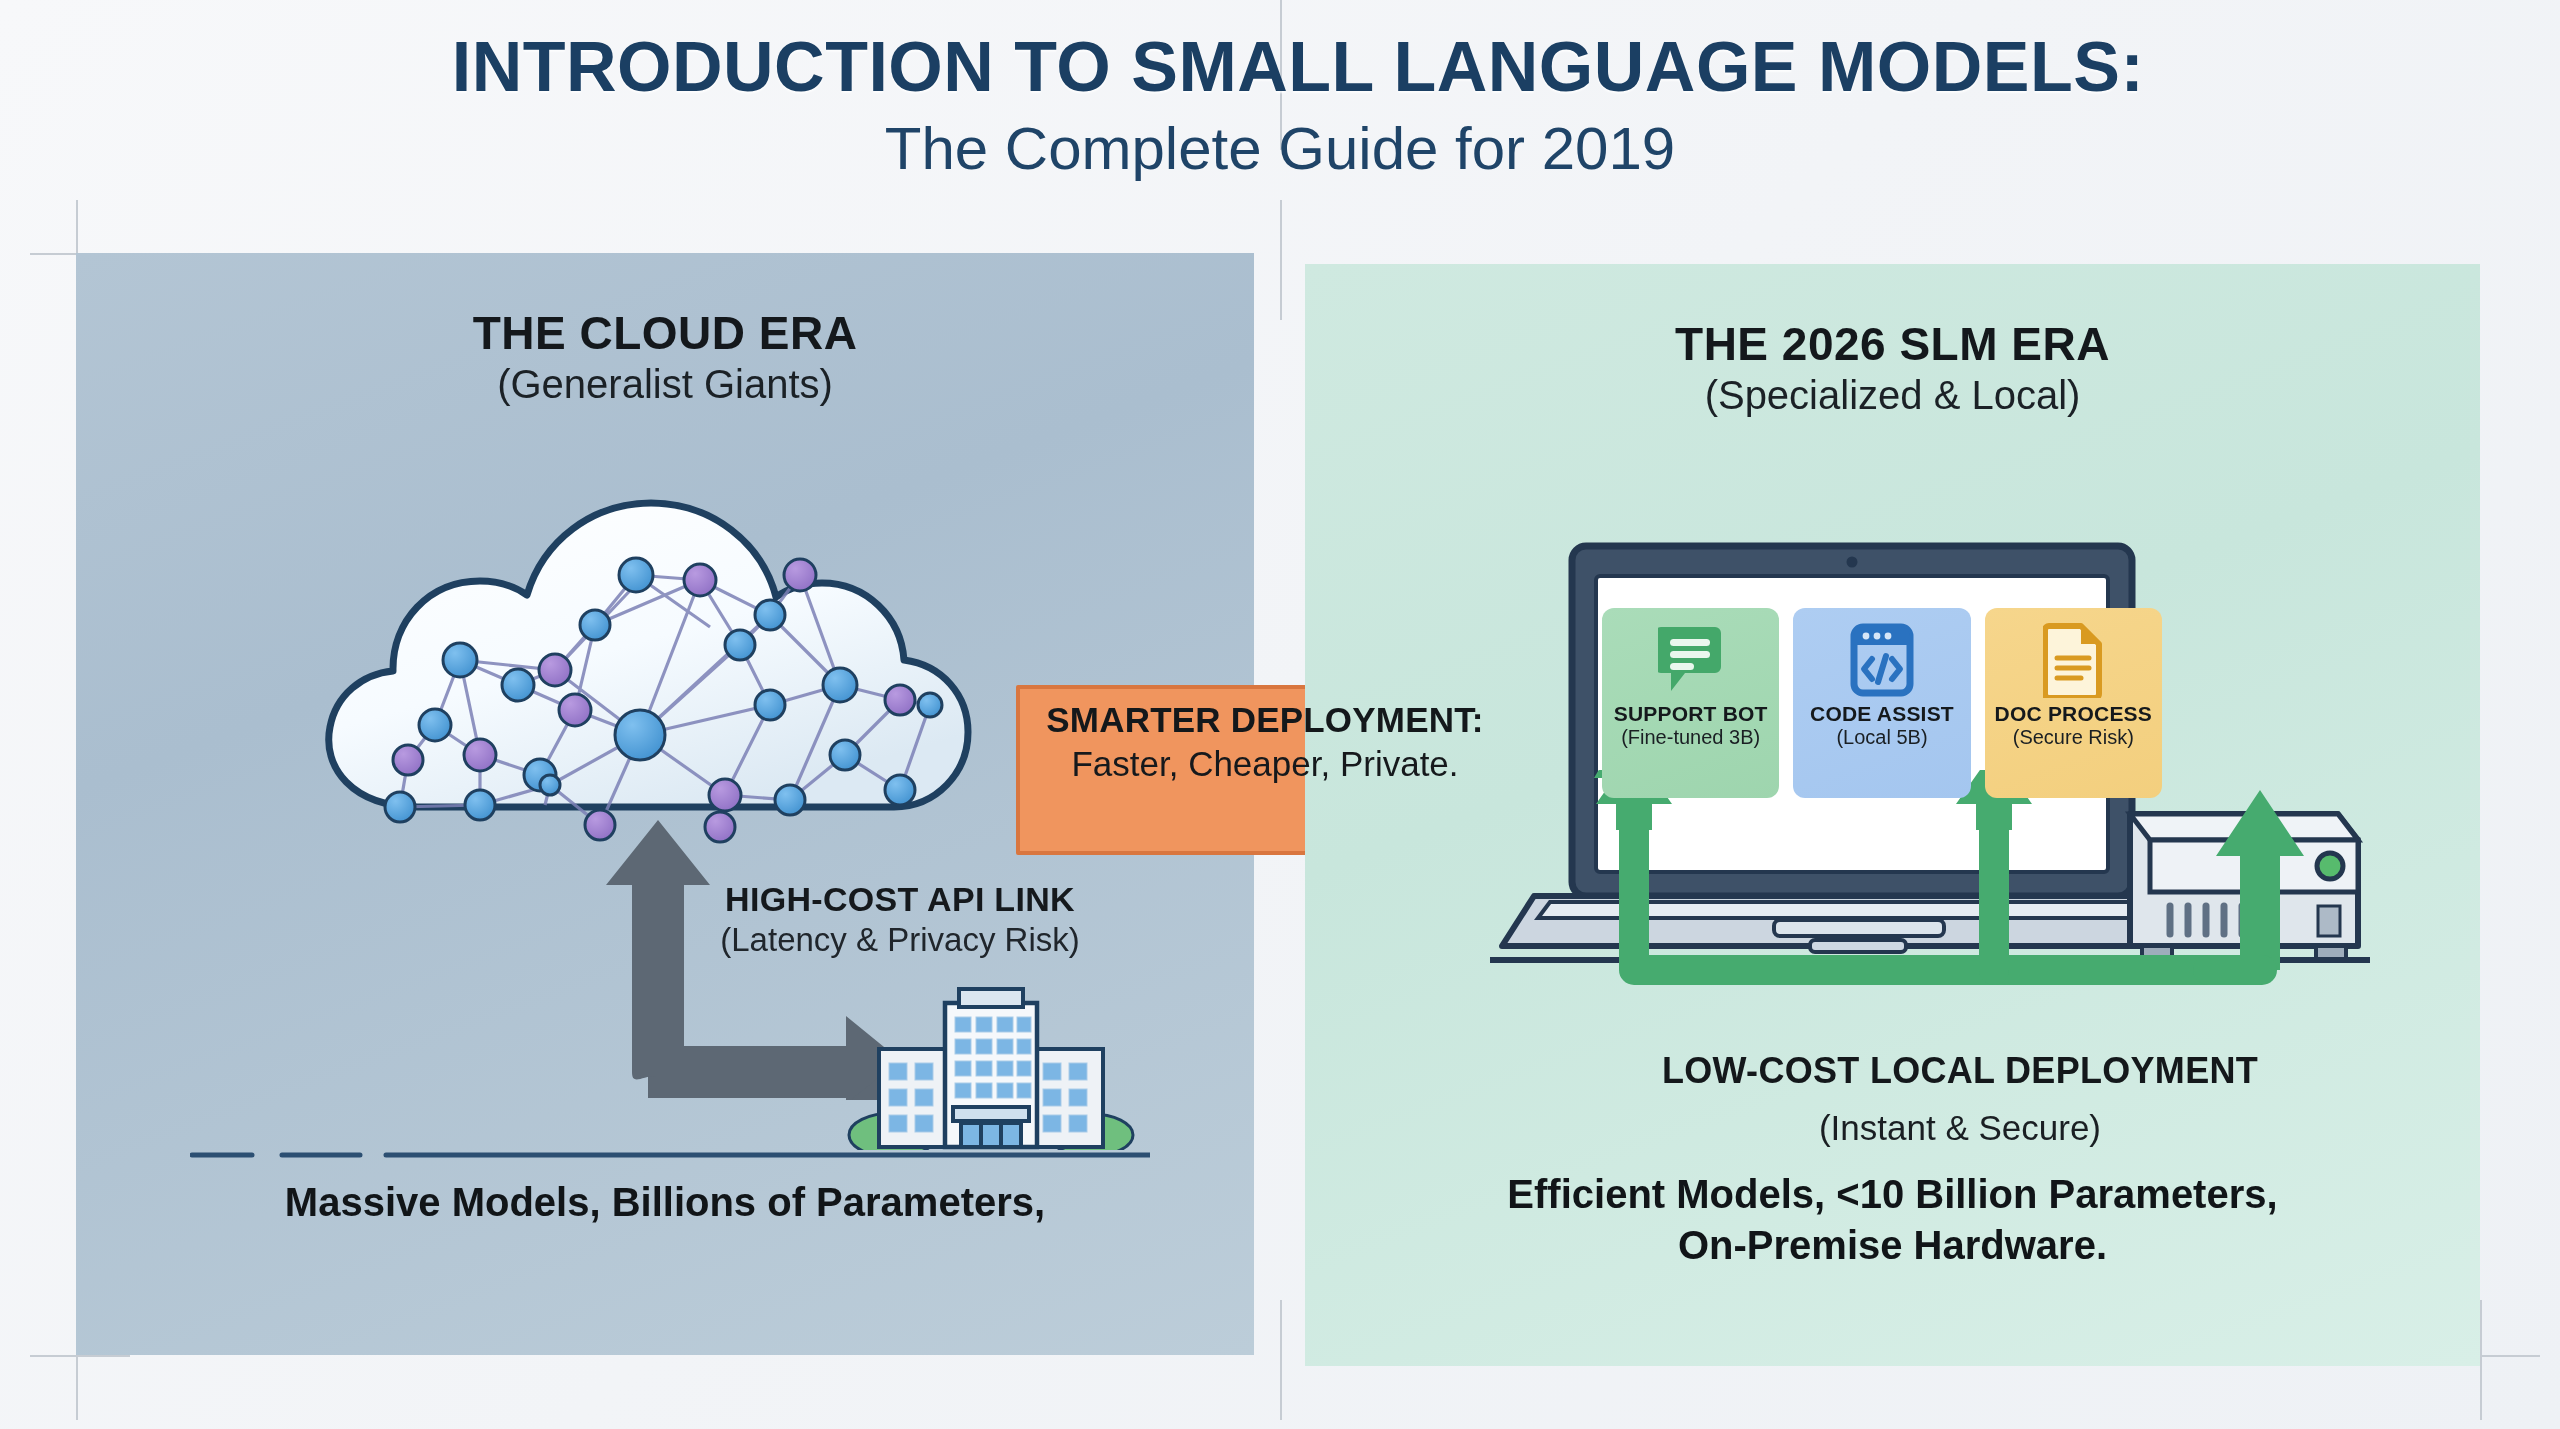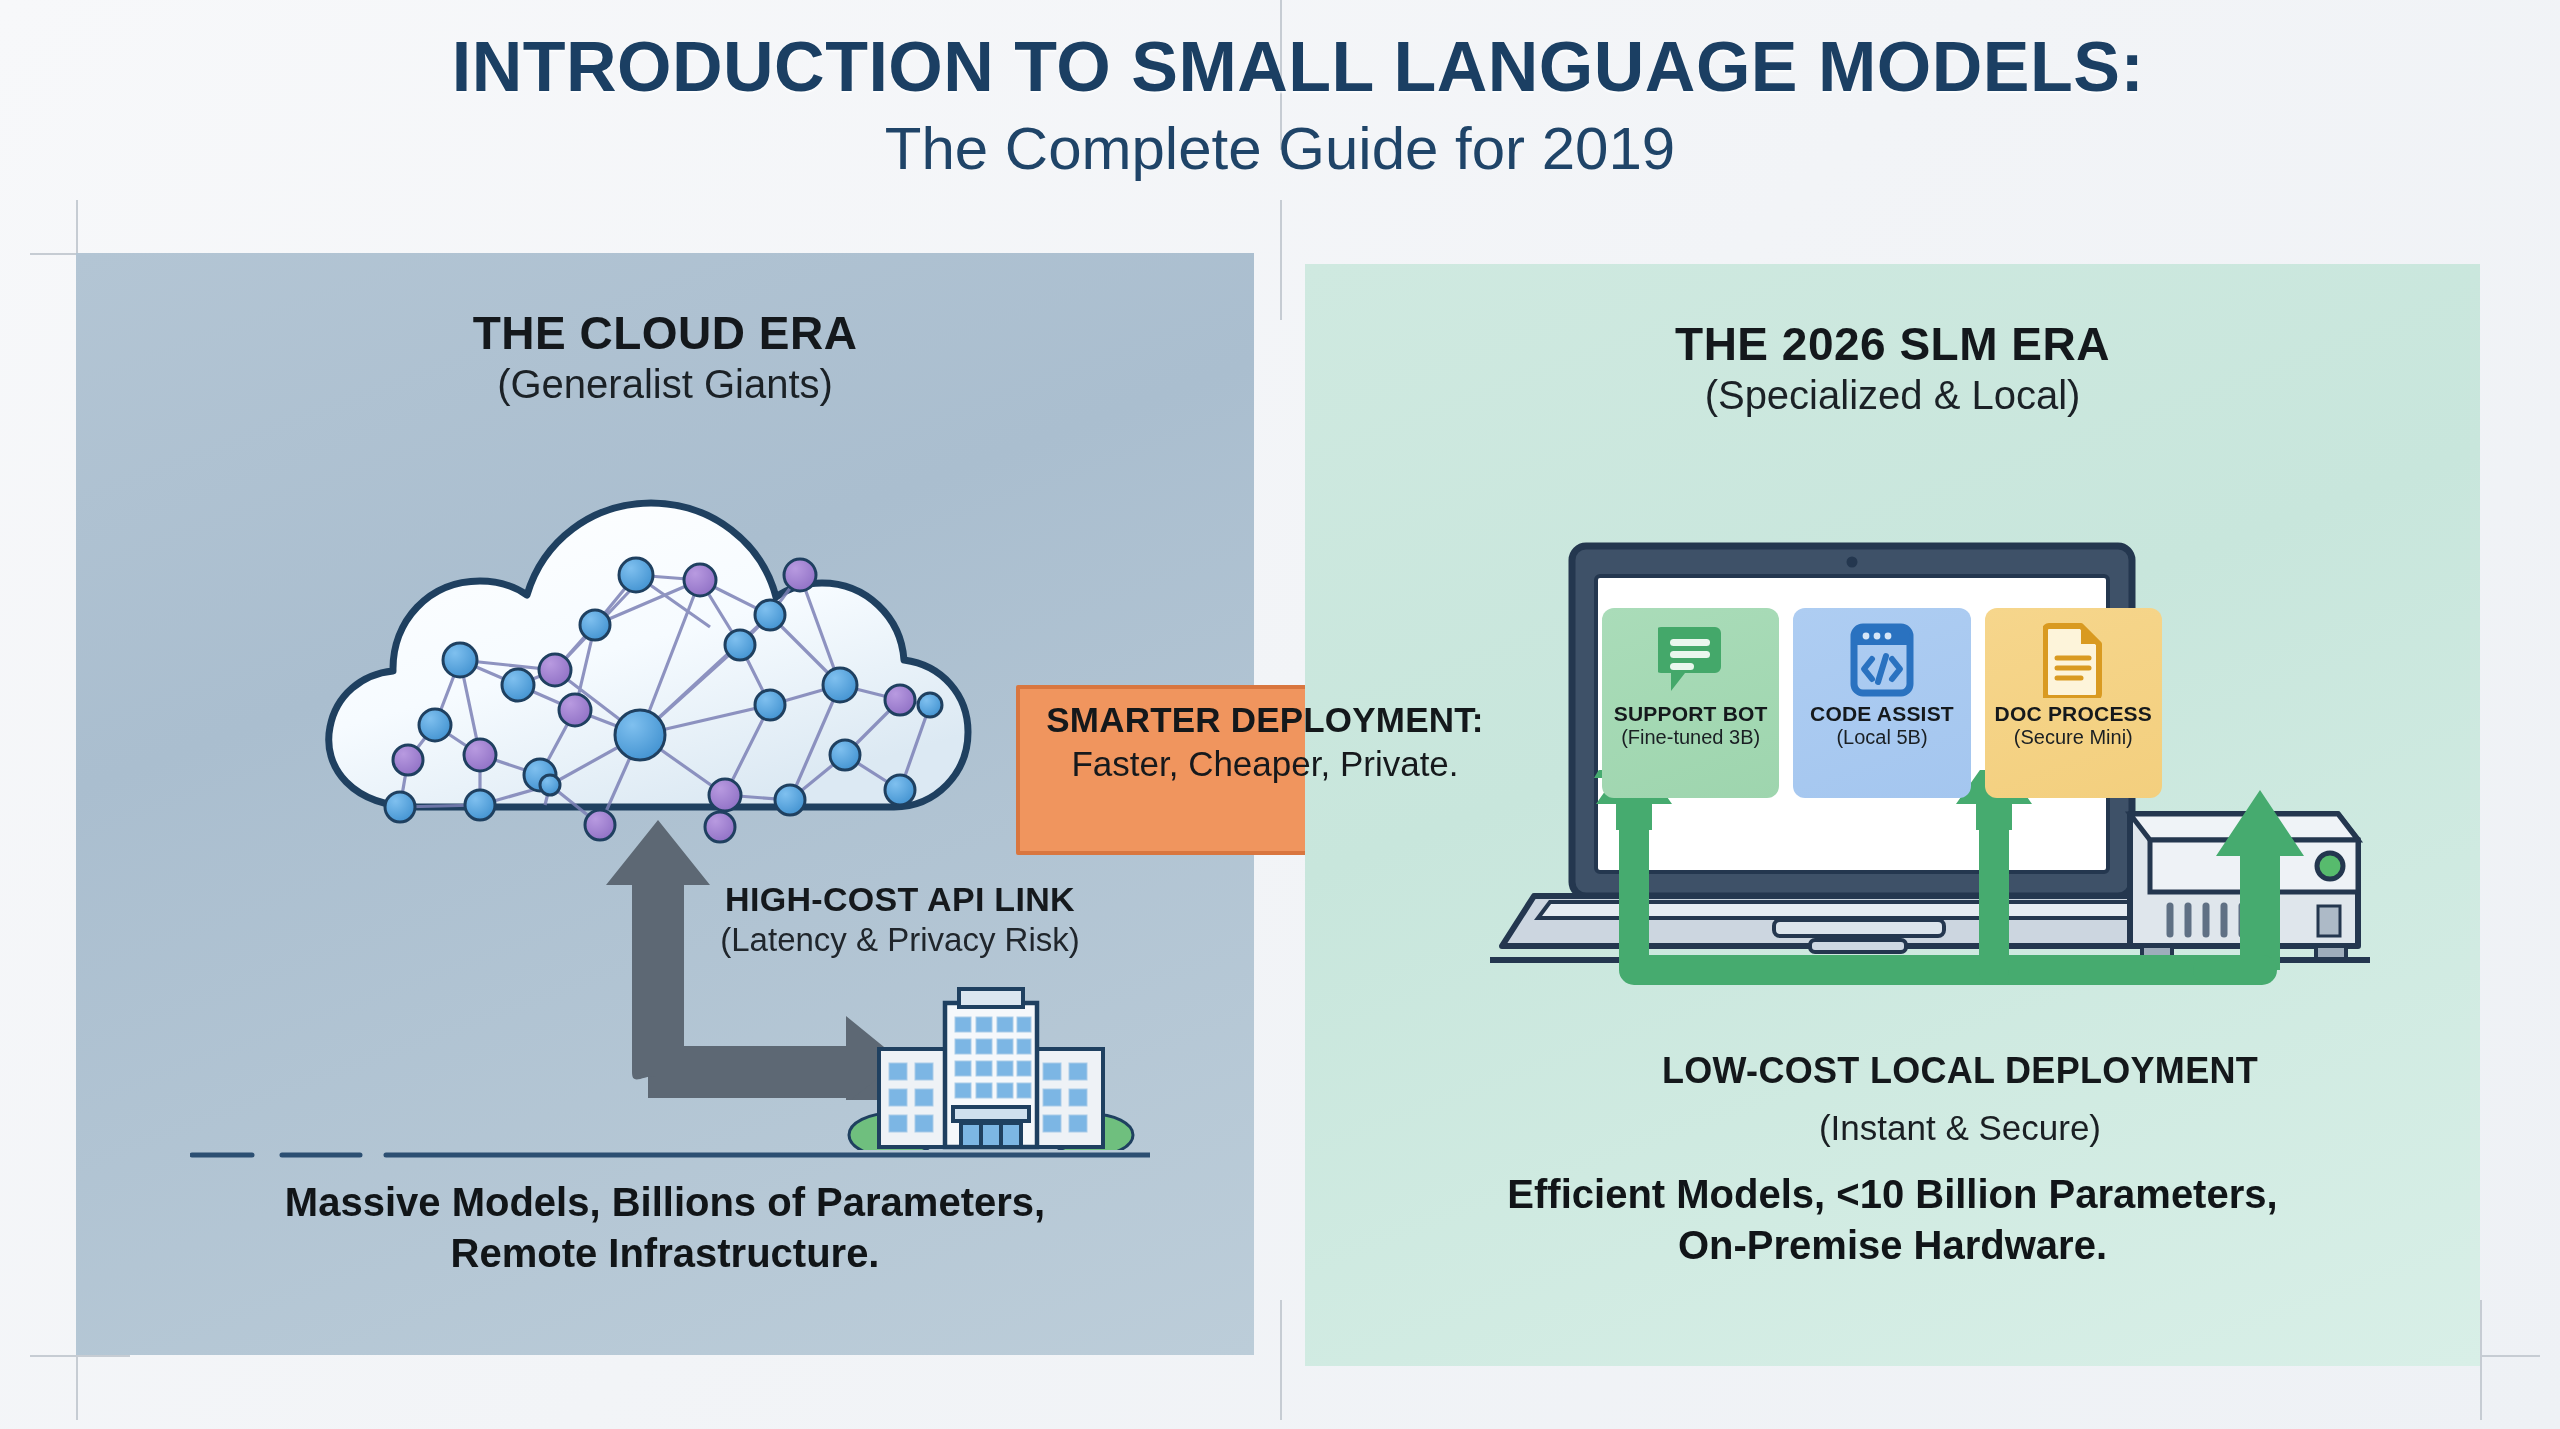--- a/index.html
+++ b/index.html
@@ -100,21 +100,20 @@
 
   <div class="panel panel-left">
 
     <div class="panel-head" style="top:55px;">
       <div class="panel-title">THE CLOUD ERA</div>
       <div class="panel-subtitle">(Generalist Giants)</div>
     </div>
 
     <div class="panel-foot" style="top:905px;margin-top:19px;">
       <div class="foot-line">Massive Models, Billions of Parameters,</div>
-      <div class="foot-line">Remote Infrastructure.</div>
     </div>
   </div>
 
   <div class="cloud-wrap">
     <svg width="680" height="400" viewBox="0 0 680 400">
       <defs>
         <linearGradient id="cloudFill" x1="0" y1="0" x2="0.6" y2="1">
           <stop offset="0%" stop-color="#ffffff"></stop>
           <stop offset="55%" stop-color="#f6fbff"></stop>
           <stop offset="100%" stop-color="#dce9f3"></stop>
@@ -340,21 +339,21 @@
           <path d="M6 4 h32 l18 18 v50 a4 4 0 0 1 -4 4 h-46 a4 4 0 0 1 -4 -4 v-64 a4 4 0 0 1 4 -4 z" fill="#fdf4da" stroke="#d99a21" stroke-width="6" stroke-linejoin="round"></path>
           <path d="M38 4 l18 18 h-18 z" fill="#d99a21"></path>
           <g stroke="#d99a21" stroke-width="5" stroke-linecap="round">
             <line x1="14" y1="36" x2="46" y2="36"></line>
             <line x1="14" y1="46" x2="46" y2="46"></line>
             <line x1="14" y1="56" x2="38" y2="56"></line>
           </g>
         </svg>
       </div>
       <div class="card-name">DOC PROCESS</div>
-      <div class="card-meta">(Secure Mini)</div>
+      <div class="card-meta">(Secure Risk)</div>
     </div>
   </div>
 
   <div class="green-arrows">
     <svg width="810" height="300" viewBox="0 0 810 300">
       <g fill="none" stroke="#46ab6f" stroke-width="30" stroke-linecap="round" stroke-linejoin="round">
         <path d="M74 30 L74 200 L650 200"></path>
         <path d="M434 30 L434 200"></path>
       </g>
       <path d="M74 -60 L114 8 L92 8 L92 40 L56 40 L56 8 L34 8 Z" fill="#46ab6f"></path>

